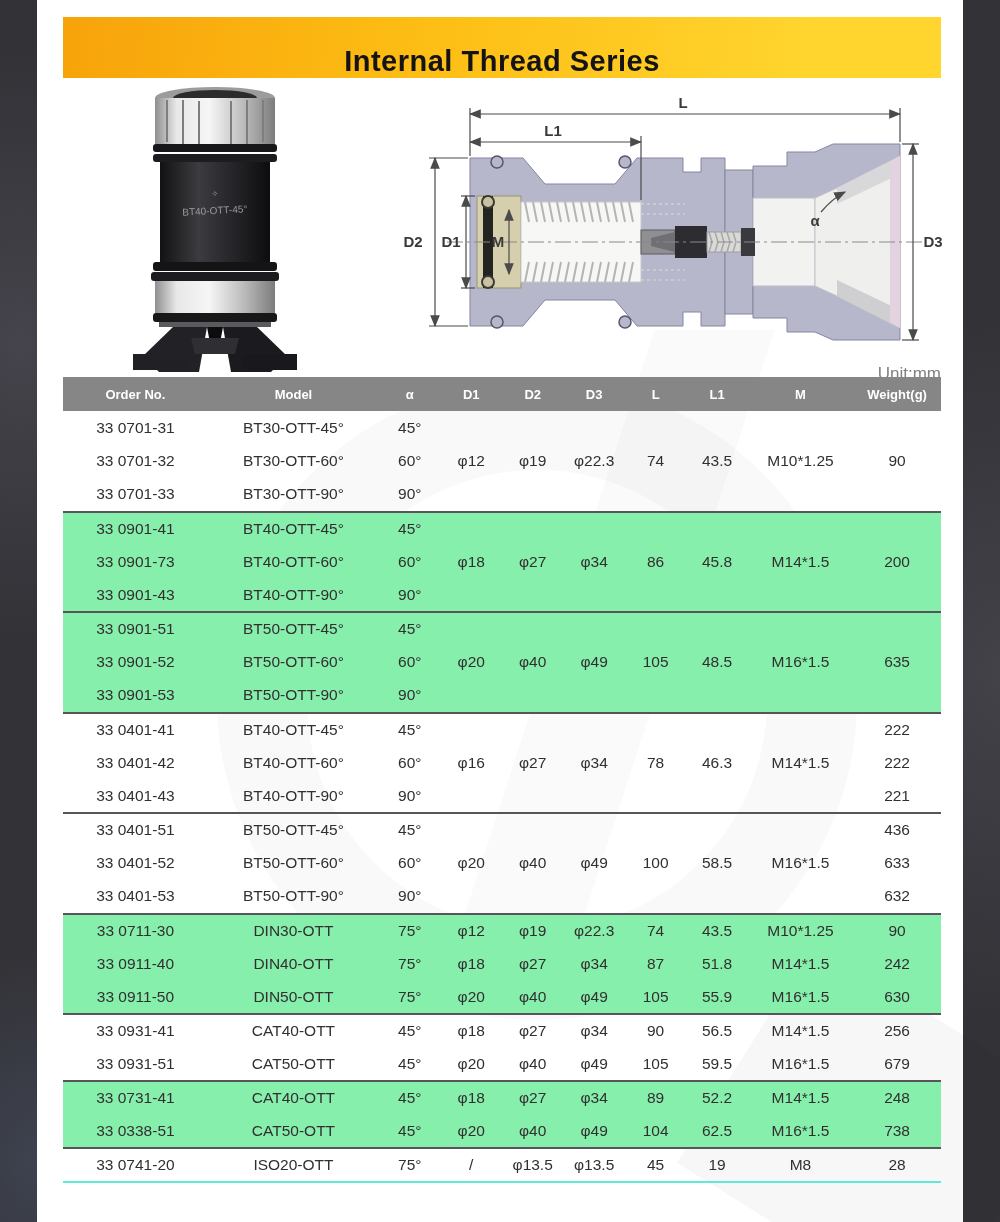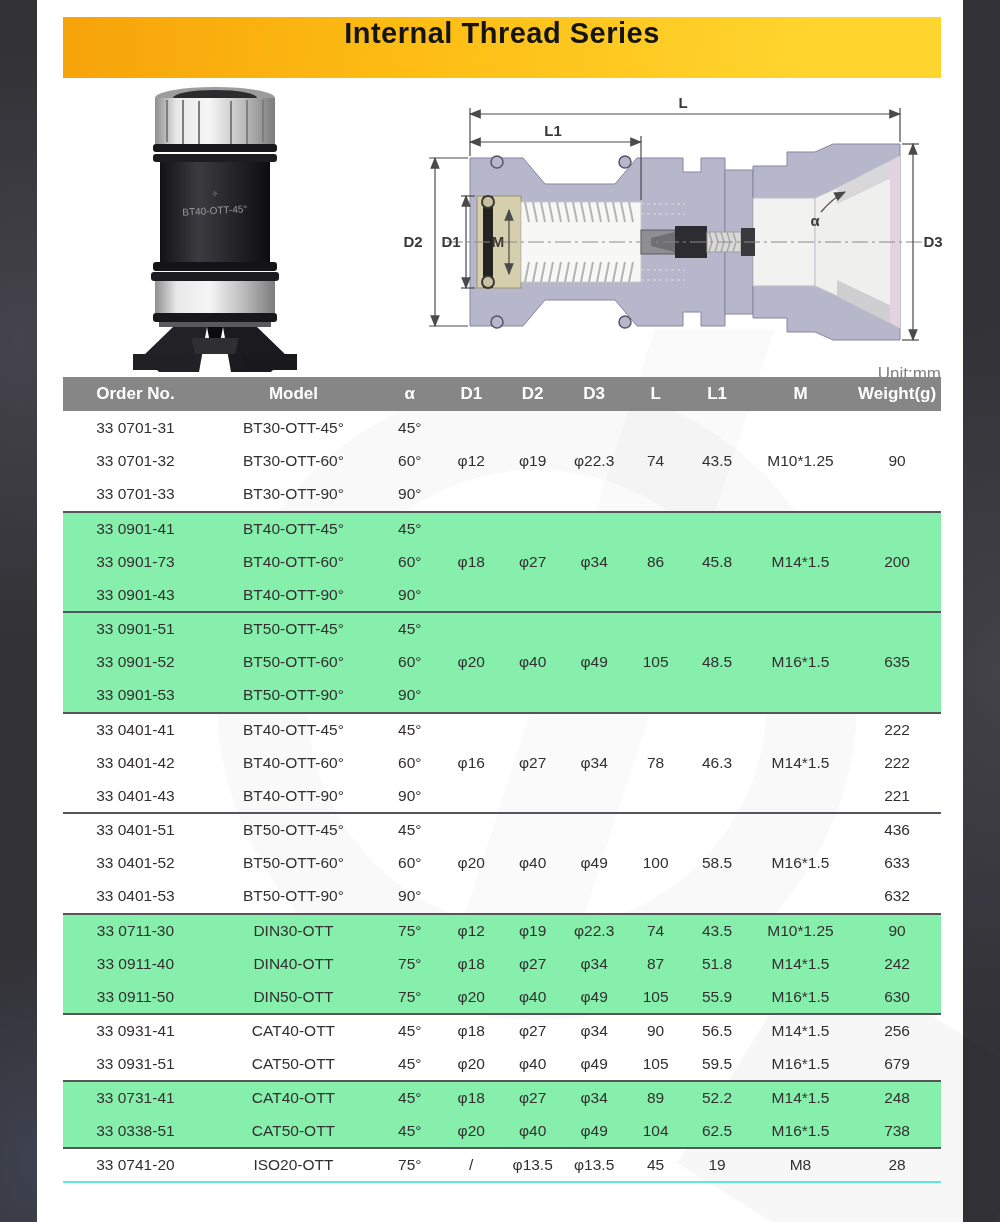--- a/index.html
+++ b/index.html
@@ -22,39 +22,39 @@
   .wm1 { position:absolute; left:180px; top:380px; width:640px; height:640px;
          border-radius:50%; border:90px solid rgba(0,0,0,0.025); }
   .wm2 { position:absolute; left:520px; top:330px; width:120px; height:600px;
          background:rgba(0,0,0,0.02); transform:skewX(-18deg); }
   .wm3 { position:absolute; right:-60px; bottom:-40px; width:300px; height:260px;
          background:rgba(0,0,0,0.03); transform:rotate(32deg); }
 
   .banner {
     position:absolute; left:63px; top:17px; width:878px; height:61px;
     background: linear-gradient(95deg, #f7a30a 0%, #fdbd14 40%, #ffd52e 85%);
-    display:flex; align-items:flex-start; justify-content:center;
+    display:flex; align-items:flex-end; justify-content:center;
   }
   .banner h1 { font-size:29px; font-weight:bold; color:#141414; letter-spacing:0.5px; }
 
   .photo { position:absolute; left:103px; top:86px; }
   .drawing { position:absolute; left:385px; top:92px; }
 
   .unit { position:absolute; right:59px; top:364px; width:200px; text-align:right;
           font-size:17px; color:#818181; }
 
   table.spec {
     position:absolute; left:63px; top:377px; width:878px;
     border-collapse:collapse; table-layout:fixed;
     font-size:15.5px; color:#332f30;
   }
   table.spec thead tr { background:#868686; }
   table.spec th {
     color:#ffffff; font-weight:bold; height:34px; text-align:center;
-    font-size:17px;
+    font-size:13px;
   }
   table.spec td { text-align:center; height:33.5px; vertical-align:middle; }
   tbody.grp { border-top:2px solid #57555b; }
   tbody.grp.last { border-bottom:2px solid #5eead4; }
   tbody.grp.first { border-top:none; }
   tbody.shaded { background:#86efac; }
 
   .dimtext { font-family:"Liberation Sans", sans-serif; font-size:15px; font-weight:bold; fill:#3a3a3a; }
 </style>
 </head>

